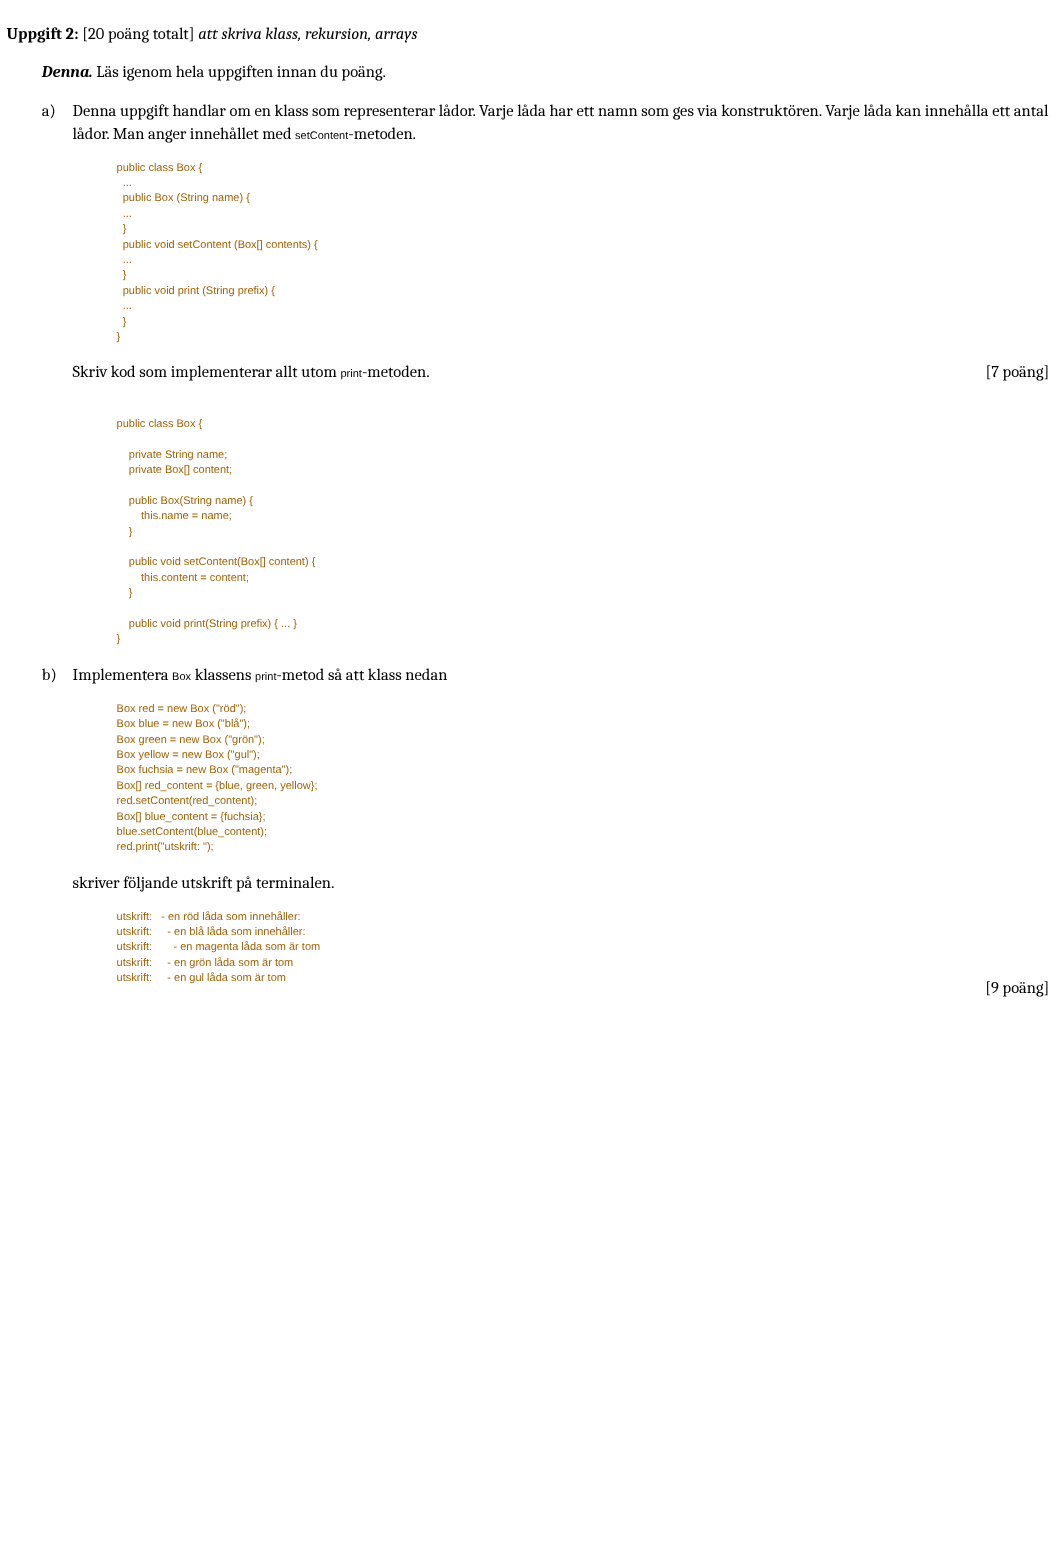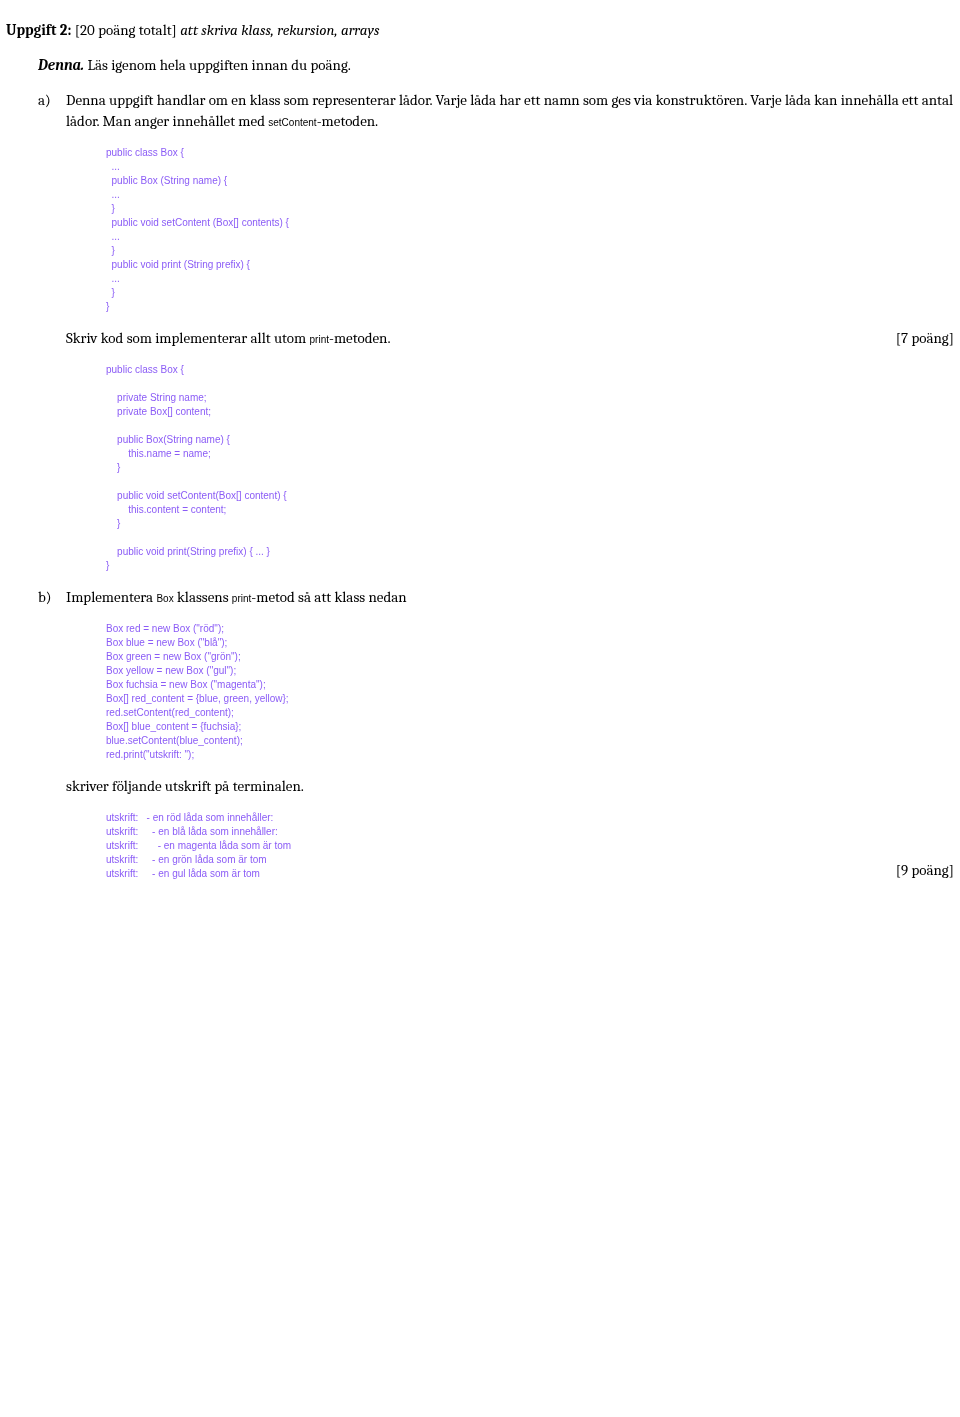--- a/index.html
+++ b/index.html
@@ -10,21 +10,21 @@
     background: #fff;
     margin: 0;
     padding: 20px 6px 20px 6px;
     width: 960px;
     box-sizing: border-box;
   }
   .mono {
     font-family: Liberation Sans, sans-serif;
     font-size: 10px;
   }
-  .blue { color: #8b5cf6; }
+  .blue { color: #a16207; }
   .heading {
     margin-bottom: 14px;
   }
   .bold { font-weight: bold; }
   .italic { font-style: italic; }
   .tips-line { margin: 0 0 14px 32px; }
   .item-row { display: flex; margin-left: 32px; }
   .item-marker { width: 28px; flex-shrink:0; }
   .item-body { flex: 1; }
   .para { margin: 0 0 14px 0; }
@@ -65,21 +65,21 @@
   }
   public void setContent (Box[] contents) {
   ...
   }
   public void print (String prefix) {
   ...
   }
 }</div>
 
     <div class="points-row">
-      <p class="para left" style="margin-bottom:14px;">
+      <p class="para left" style="margin-bottom:30px;">
         <span>Skriv kod som implementerar allt utom </span><span class="mono">print</span><span>-metoden.</span>
       </p>
       <div class="points-tag">[7 poäng]</div>
     </div>
 
     <div class="mono code-block blue">public class Box {
 
     private String name;
     private Box[] content;
 
@@ -112,21 +112,21 @@
 Box fuchsia = new Box ("magenta");
 Box[] red_content = {blue, green, yellow};
 red.setContent(red_content);
 Box[] blue_content = {fuchsia};
 blue.setContent(blue_content);
 red.print("utskrift: ");</div>
 
     <p class="para">skriver följande utskrift på terminalen.</p>
 
     <div class="points-row" style="align-items:flex-end;">
-      <div class="mono code-block blue left" style="margin-bottom:0;">utskrift:   - en röd låda som innehåller:
+      <div class="mono code-block blue left" style="margin-bottom:12px;">utskrift:   - en röd låda som innehåller:
 utskrift:     - en blå låda som innehåller:
 utskrift:       - en magenta låda som är tom
 utskrift:     - en grön låda som är tom
 utskrift:     - en gul låda som är tom</div>
       <div class="points-tag">[9 poäng]</div>
     </div>
 
   </div>
 </div>
 

